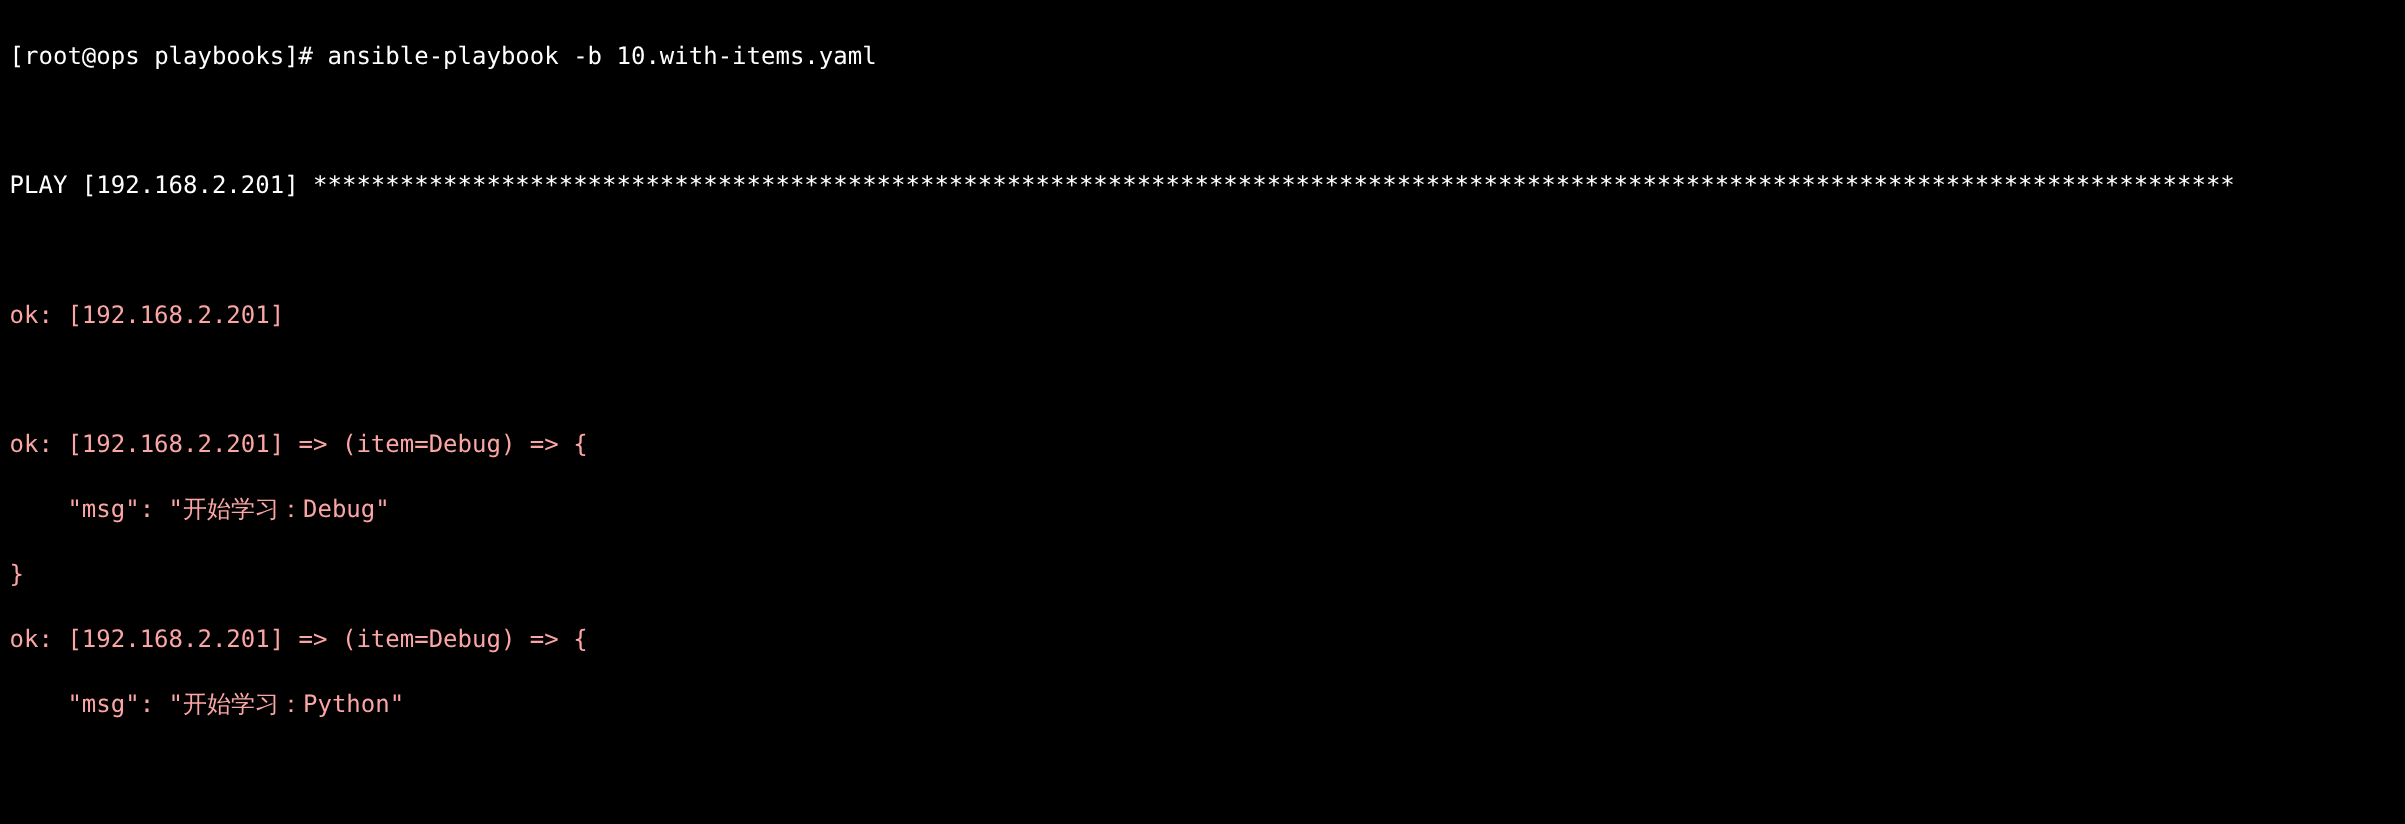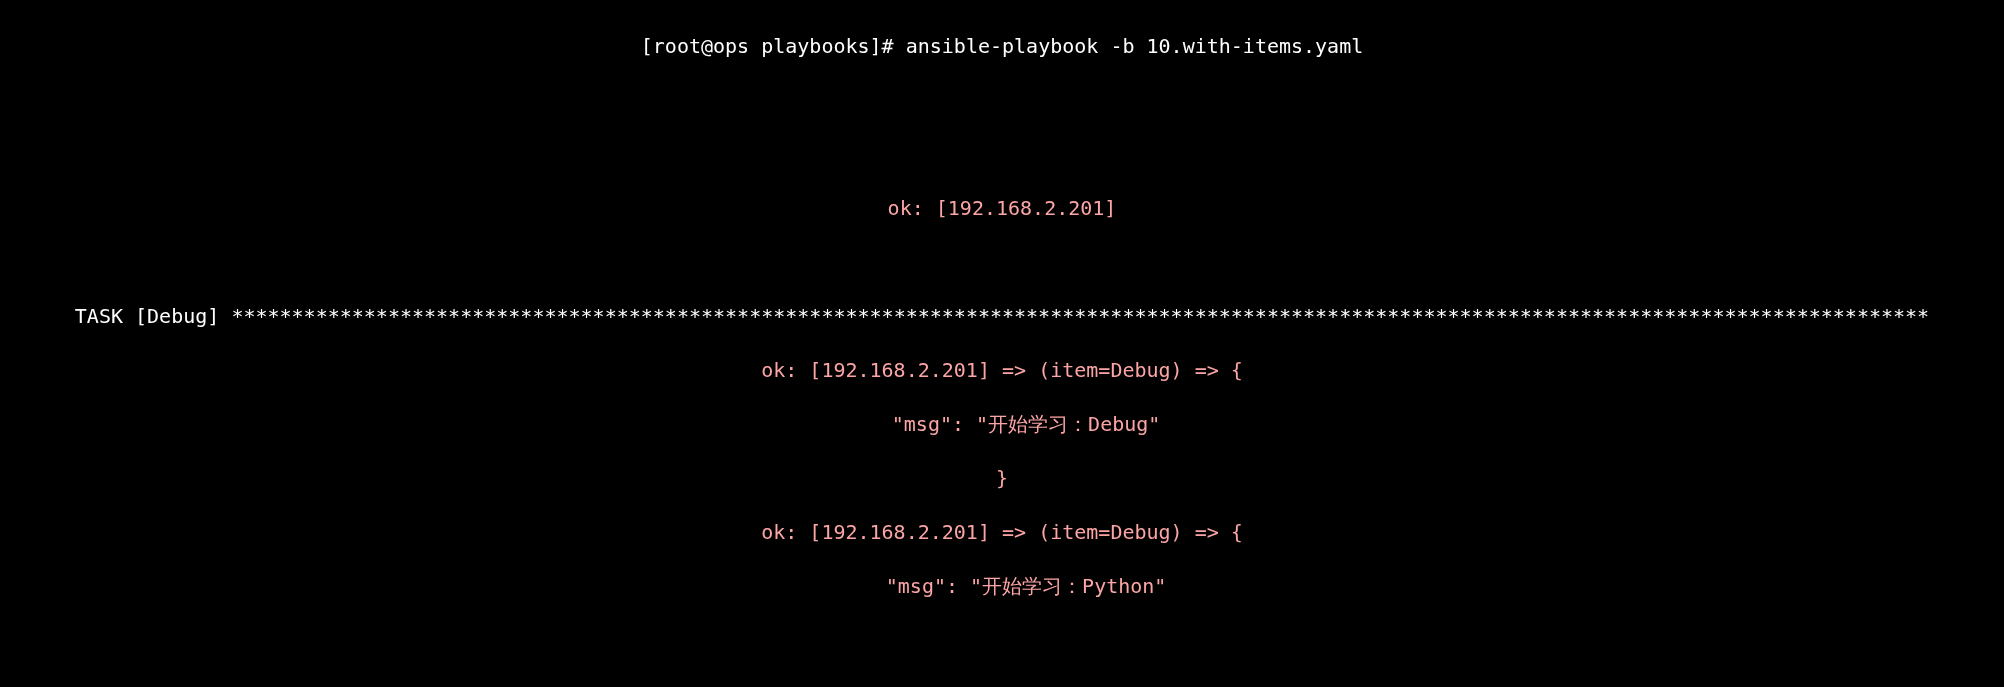--- a/index.html
+++ b/index.html
@@ -13,33 +13,33 @@
     width: 2004px;
     height: 687px;
     overflow: hidden;
   }
   .terminal {
     padding: 6px 8px 0 8px;
     white-space: pre;
   }
   .white { color: #ffffff; }
   .green { color: #fca5a5; }
-  .line { display: block; text-align: center; }
+  .line { display: block; }
   .blank { display: block; height: 1.35em; }
 </style>
 </head>
 <body>
 
 <div class="terminal">
 <span class="line"><span class="white">[</span><span class="white">root</span><span class="white">@</span><span class="white">ops</span><span class="white"> </span><span class="white">playbooks</span><span class="white">]# </span><span class="white">ansible-playbook -b 10.with-items.yaml</span></span>
 <span class="blank"></span>
+<span class="line"><span class="white">PLAY [</span><span class="white">192.168.2.201</span><span class="white">] </span><span class="white">*************************************************************************************************************************************</span></span>
 <span class="blank"></span>
 <span class="line"><span class="green">ok: [</span><span class="green">192.168.2.201</span><span class="green">]</span></span>
 <span class="blank"></span>
-<span class="line"><span class="white">TASK [</span><span class="white">Debug</span><span class="white">] </span><span class="white">*********************************************************************************************************************************************</span></span>
 <span class="line"><span class="green">ok: [</span><span class="green">192.168.2.201</span><span class="green">] =&gt; (item=</span><span class="green">Debug</span><span class="green">) =&gt; {</span></span>
 <span class="line"><span class="green">    "msg": "</span><span class="green">开始学习：Debug</span><span class="green">"</span></span>
 <span class="line"><span class="green">}</span></span>
 <span class="line"><span class="green">ok: [</span><span class="green">192.168.2.201</span><span class="green">] =&gt; (item=</span><span class="green">Debug</span><span class="green">) =&gt; {</span></span>
 <span class="line"><span class="green">    "msg": "</span><span class="green">开始学习：Python</span><span class="green">"</span></span>
 
 
 
 
 

